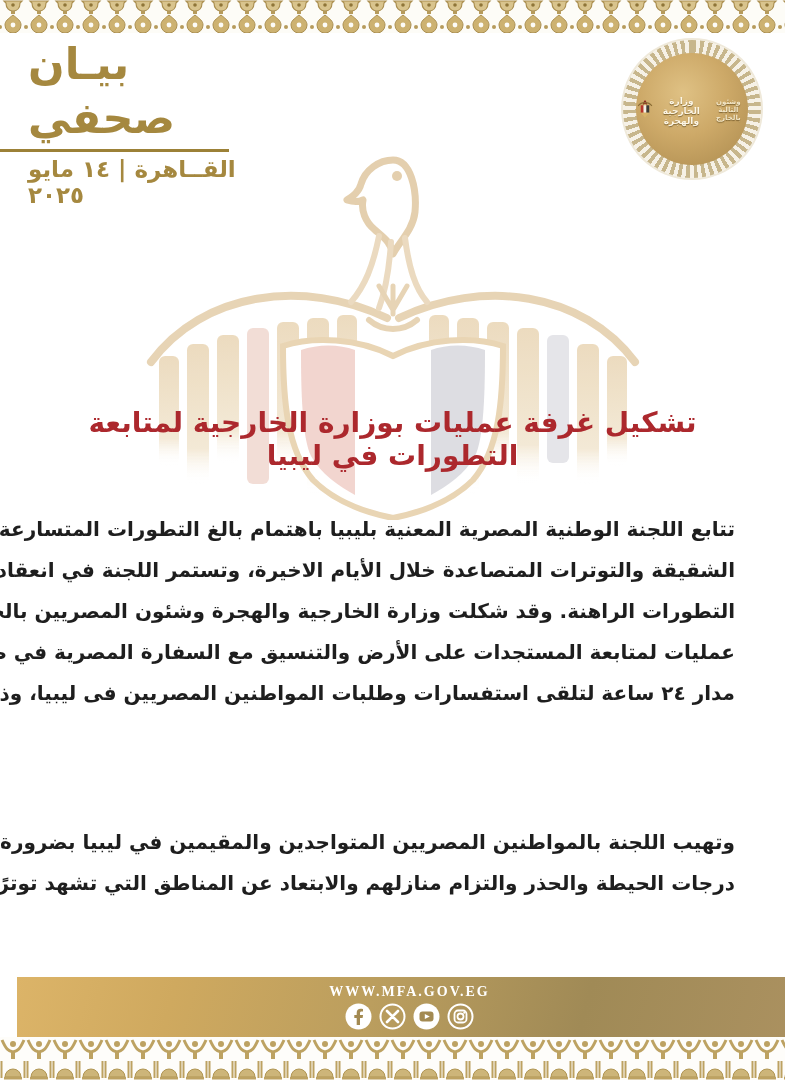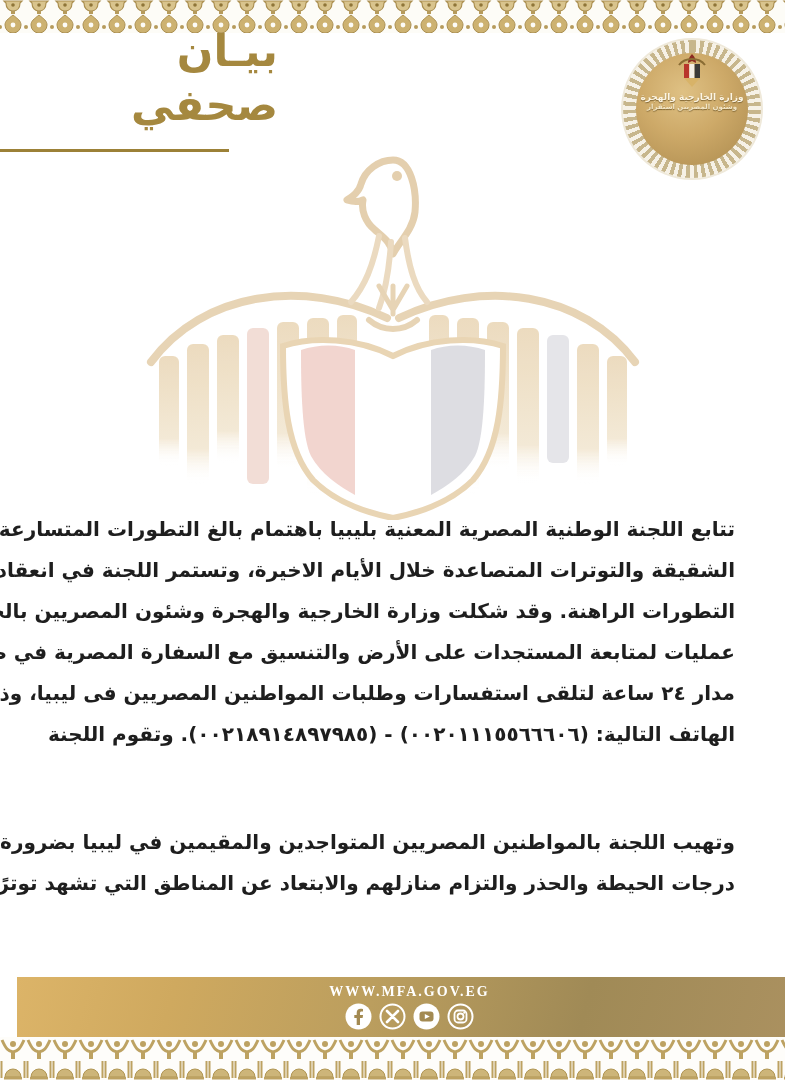--- a/index.html
+++ b/index.html
@@ -6,21 +6,21 @@
   html,body { background:#e9e9e9; }
   .page {
     position:relative; width:785px; height:1080px; margin:0 auto;
     background:#ffffff; overflow:hidden;
     font-family:"DejaVu Sans", sans-serif;
   }
   
   .border-top { position:absolute; top:0; left:0; width:785px; height:33px; }
   .border-bottom { position:absolute; top:1037px; left:0; width:785px; height:43px; }
   
-  .header-left { position:absolute; top:25px; left:28px; width:250px; text-align:right; }
+  .header-left { position:absolute; top:38px; left:28px; width:250px; text-align:left; }
   .press-label {
     font-size:43px; font-weight:bold; color:#a5883f; letter-spacing:1px;
     line-height:1.25; direction:rtl;
   }
   .dateline {
     margin-top:10px; font-size:23px; font-weight:bold; color:#a5883f; direction:rtl;
   }
   .header-divider {
     position:absolute; top:149px; left:0; width:229px; height:3px;
     background:#9c8137;
@@ -29,21 +29,21 @@
   .seal {
     position:absolute; top:40px; left:623px; width:138px; height:138px;
     border-radius:50%;
     background:repeating-conic-gradient(#c7b68c 0deg 3.5deg, #f6f1e6 3.5deg 7deg);
     box-shadow:0 0 0 2px #efe9da;
     display:flex; align-items:center; justify-content:center;
   }
   .seal-inner {
     width:112px; height:112px; border-radius:50%;
     background:radial-gradient(circle at 42% 35%, #dfc184 0%, #cda968 45%, #ab8a4e 100%);
-    display:flex; flex-direction:column; align-items:center; justify-content:flex-start;
+    display:flex; flex-direction:row; align-items:center; justify-content:flex-start;
     text-align:center; overflow:hidden;
   }
   .seal-name  { font-size:9px; font-weight:bold; color:#fdf6e4; direction:rtl; margin-top:3px; text-shadow:0 1px 1px #7c6230; }
   .seal-sub   { font-size:7px; font-weight:bold; color:#f3e7c8; direction:rtl; margin-top:1px; text-shadow:0 1px 1px #7c6230; }
   
   .watermark { position:absolute; top:150px; left:143px; width:500px; height:370px; z-index:0; }
   
   .headline {
     position:absolute; top:406px; left:30px; width:725px; z-index:2;
     text-align:center; direction:rtl;
@@ -86,35 +86,36 @@
         <circle cx="13" cy="25" r="2.4" fill="#fdfcf7"></circle>
         <circle cx="0" cy="27" r="2" fill="#b69b5c"></circle>
         <circle cx="26" cy="27" r="2" fill="#b69b5c"></circle>
       </pattern>
     </defs>
     <rect width="785" height="33" fill="url(#tb)"></rect>
   </svg>
 
   <div class="header-left">
     <div class="press-label">بيـان صحفي</div>
+    <div class="dateline">القــاهرة | ١٤ مايو ٢٠٢٥</div>
   </div>
   <div class="header-divider"></div>
 
   <div class="seal">
     <div class="seal-inner">
       <svg width="34" height="36" viewBox="0 0 34 36" xmlns="http://www.w3.org/2000/svg">
         <path d="M17,1 C14,4 13,7 13,10 L17,8 L21,10 C21,7 20,4 17,1 Z" fill="#8c2b22"></path>
         <rect x="9" y="11" width="5.3" height="14" fill="#b8352b"></rect>
         <rect x="14.3" y="11" width="5.3" height="14" fill="#f4efe6"></rect>
         <rect x="19.6" y="11" width="5.4" height="14" fill="#3b3a38"></rect>
         <path d="M9,25 h16 l-8,9 z" fill="#d8b368"></path>
         <path d="M4,12 C7,8 11,6 17,6 C23,6 27,8 30,12" stroke="#8a6c33" stroke-width="2" fill="none"></path>
       </svg>
       <div class="seal-name">وزارة الخارجية والهجرة</div>
-      <div class="seal-sub">وشئون المصريين استقرار</div>
+      <div class="seal-sub">وشئون التالية بالخارج</div>
     </div>
   </div>
 
   <svg class="watermark" xmlns="http://www.w3.org/2000/svg" viewBox="0 0 500 370">
     <defs>
       <linearGradient id="wg" x1="0" y1="0" x2="0" y2="1">
         <stop offset="0" stop-color="#ecdabc"></stop>
         <stop offset="0.75" stop-color="#f3e8d4"></stop>
         <stop offset="1" stop-color="#ffffff" stop-opacity="0"></stop>
       </linearGradient>
@@ -148,28 +149,28 @@
       <path d="M248,92 C246,122 242,142 236,158" fill="none" stroke="#ead9bd" stroke-width="6" stroke-linecap="round"></path>
       <path d="M262,88 C266,118 272,138 284,152" fill="none" stroke="#ead9bd" stroke-width="6" stroke-linecap="round"></path>
       <path d="M250,160 l-14,-24 M250,160 l14,-24 M250,164 l0,-28" stroke="#e6d2b2" stroke-width="5" stroke-linecap="round"></path>
 
       <path d="M140,196 C170,186 215,188 250,206 C285,188 330,186 360,196 C360,250 356,300 330,330 C305,355 270,364 250,368 C230,364 195,355 170,330 C144,300 140,250 140,196 Z" fill="#ffffff" stroke="#e8d3b0" stroke-width="6"></path>
       <path d="M158,200 C175,194 196,194 212,200 L212,345 C196,336 178,324 168,306 C159,288 158,240 158,200 Z" fill="#f2d3cd"></path>
       <path d="M342,200 C325,194 304,194 288,200 L288,345 C304,336 322,324 332,306 C341,288 342,240 342,200 Z" fill="#dcdce1"></path>
     </g>
   </svg>
 
+  <div class="headline">تشكيل غرفة عمليات بوزارة الخارجية لمتابعة التطورات في ليبيا</div>
 
   <div class="body-block para1" style="position:absolute; top:509px;">
     <div class="bline">تتابع اللجنة الوطنية المصرية المعنية بليبيا باهتمام بالغ التطورات المتسارعة في ليبيا</div>
     <div class="bline">الشقيقة والتوترات المتصاعدة خلال الأيام الاخيرة، وتستمر اللجنة في انعقاد دائم لمتابعة</div>
     <div class="bline">التطورات الراهنة. وقد شكلت وزارة الخارجية والهجرة وشئون المصريين بالخارج غرفة</div>
     <div class="bline">عمليات لمتابعة المستجدات على الأرض والتنسيق مع السفارة المصرية في طرابلس على</div>
     <div class="bline">مدار ٢٤ ساعة لتلقى استفسارات وطلبات المواطنين المصريين فى ليبيا، وذلك عبر أرقام</div>
-    <div class="bline">الهاتف التالية: (٠٠٢٠١١١٥٥٦٦٦٠٦) - (٠٠٢١٨٩١٤٨٩٧٩٨٥). وتقوم اللجنة</div>
   </div>
 
   <div class="body-block para2" style="position:absolute; top:822px;">
     <div class="bline">وتهيب اللجنة بالمواطنين المصريين المتواجدين والمقيمين في ليبيا بضرورة توخي أقصى</div>
     <div class="bline">درجات الحيطة والحذر والتزام منازلهم والابتعاد عن المناطق التي تشهد توترًا لحين</div>
   </div>
 
   <div class="footer-bar">
     <div class="footer-url">WWW.MFA.GOV.EG</div>
     <div class="social-row">

